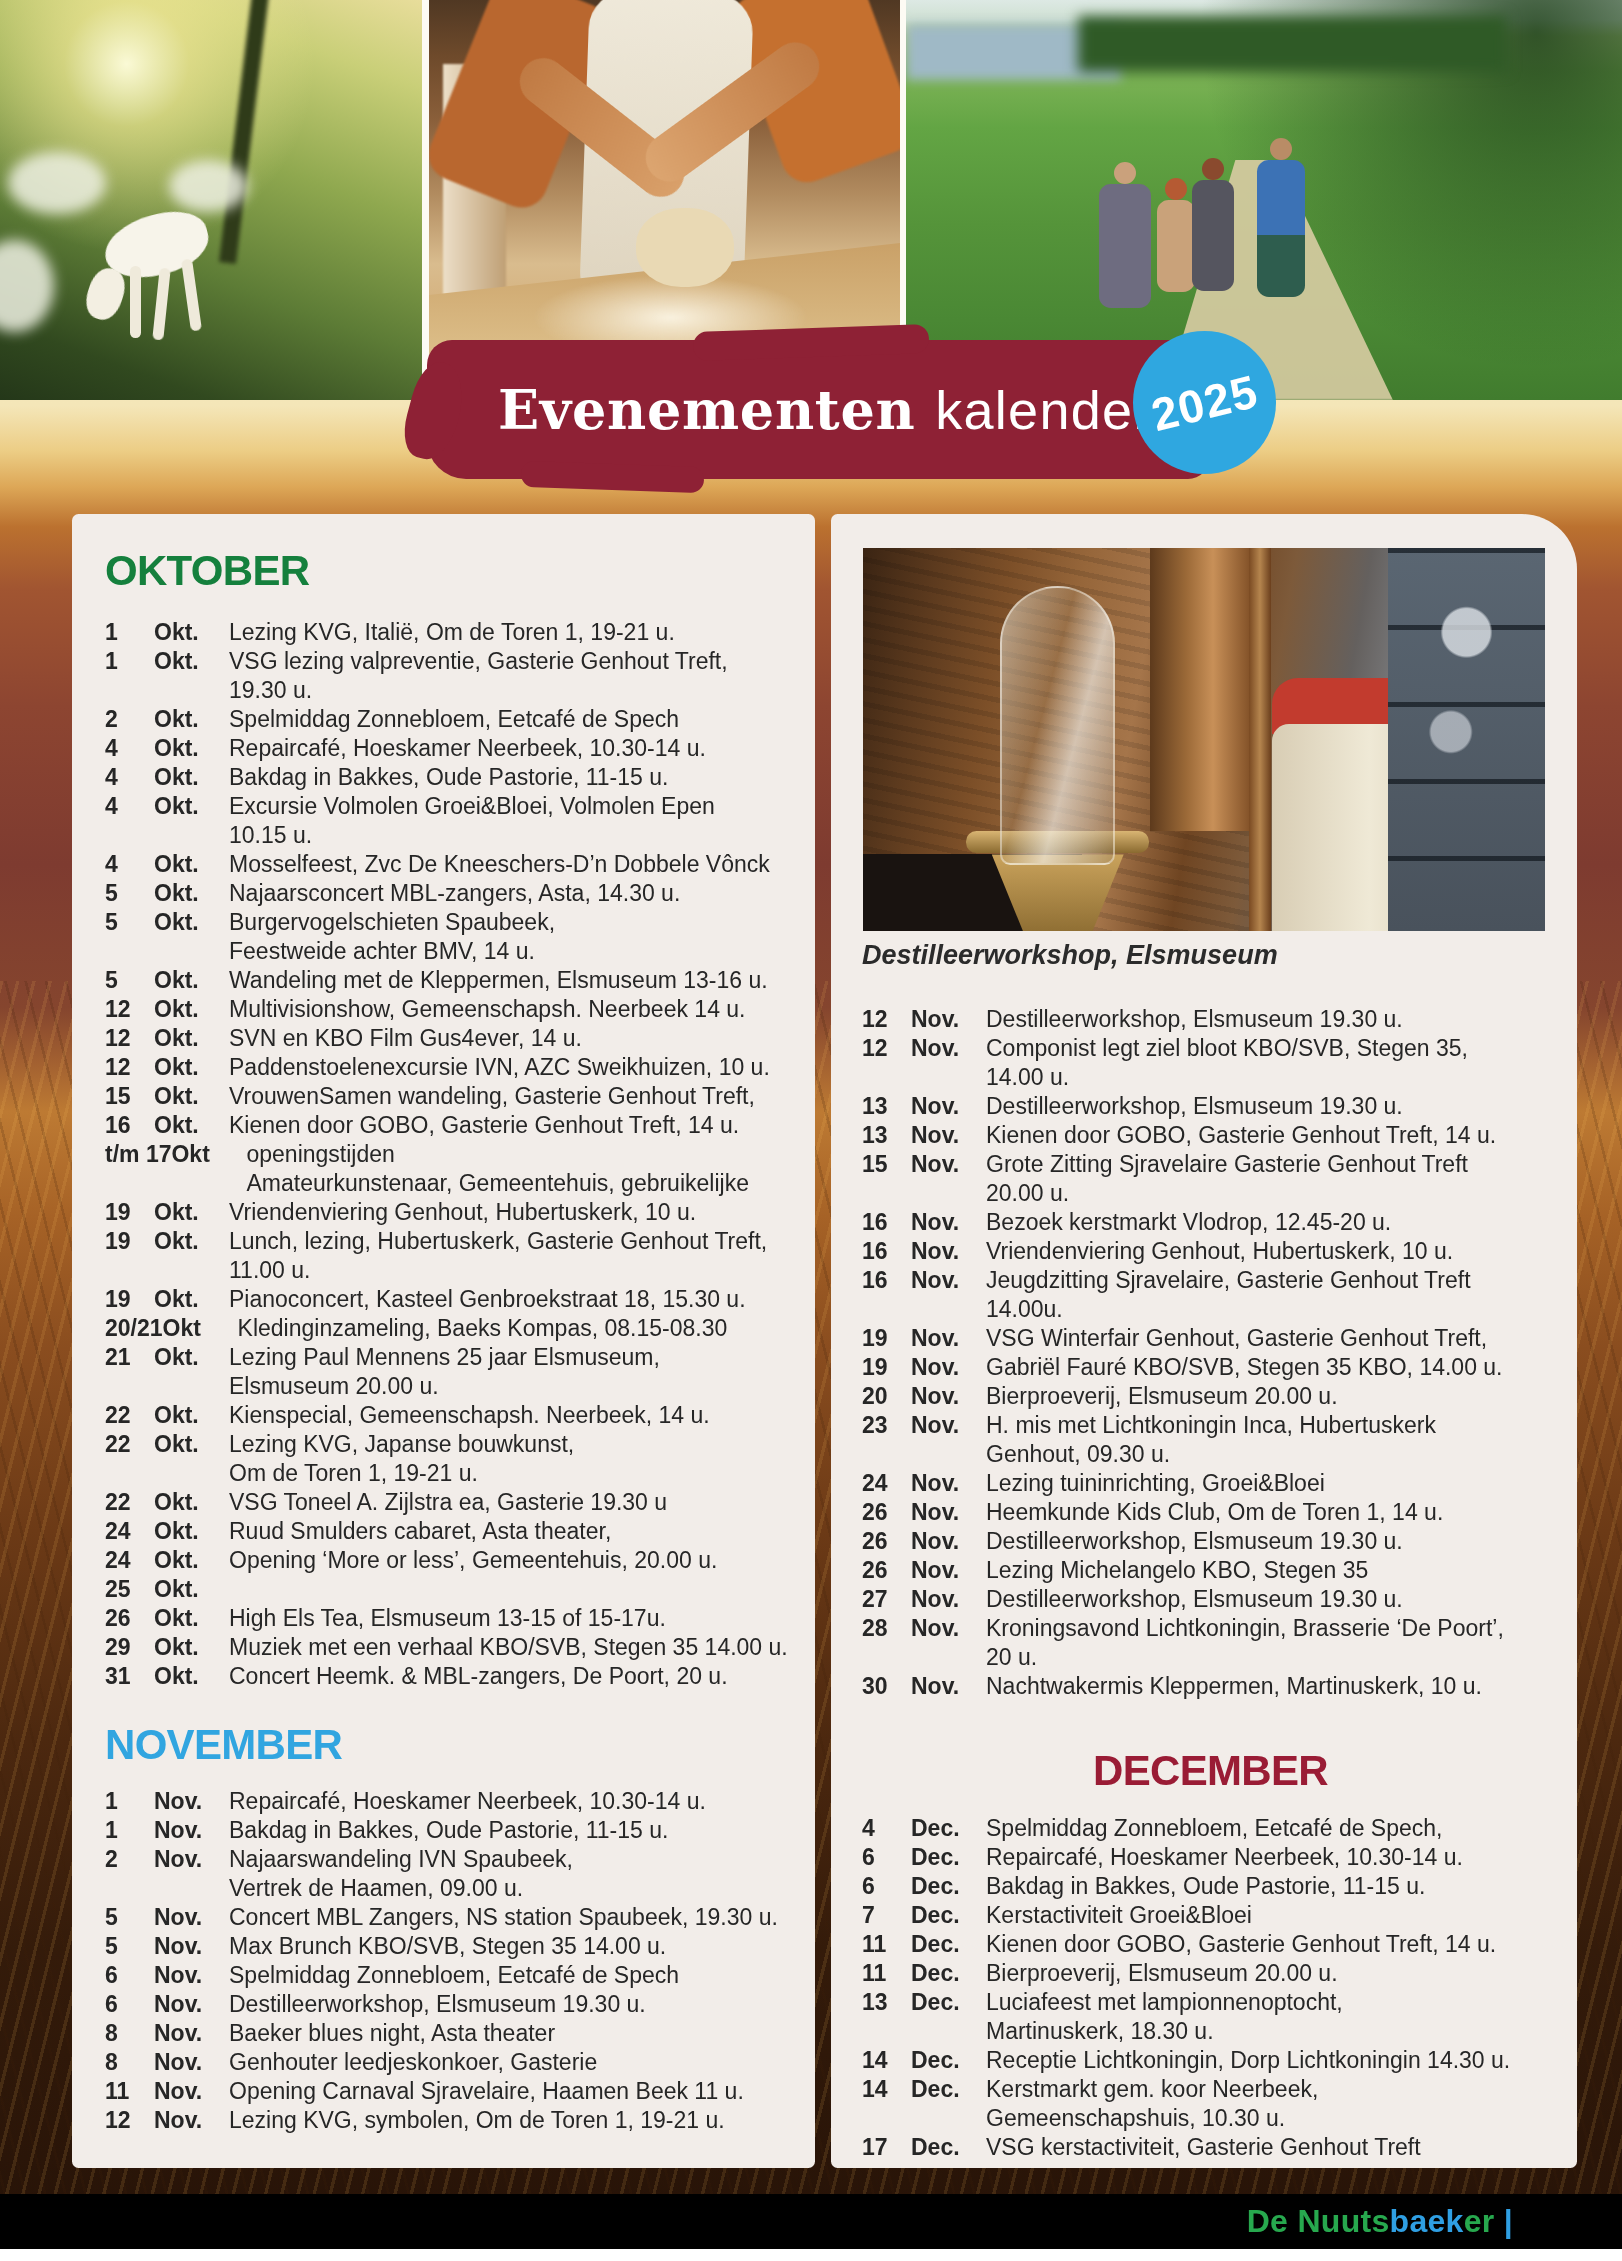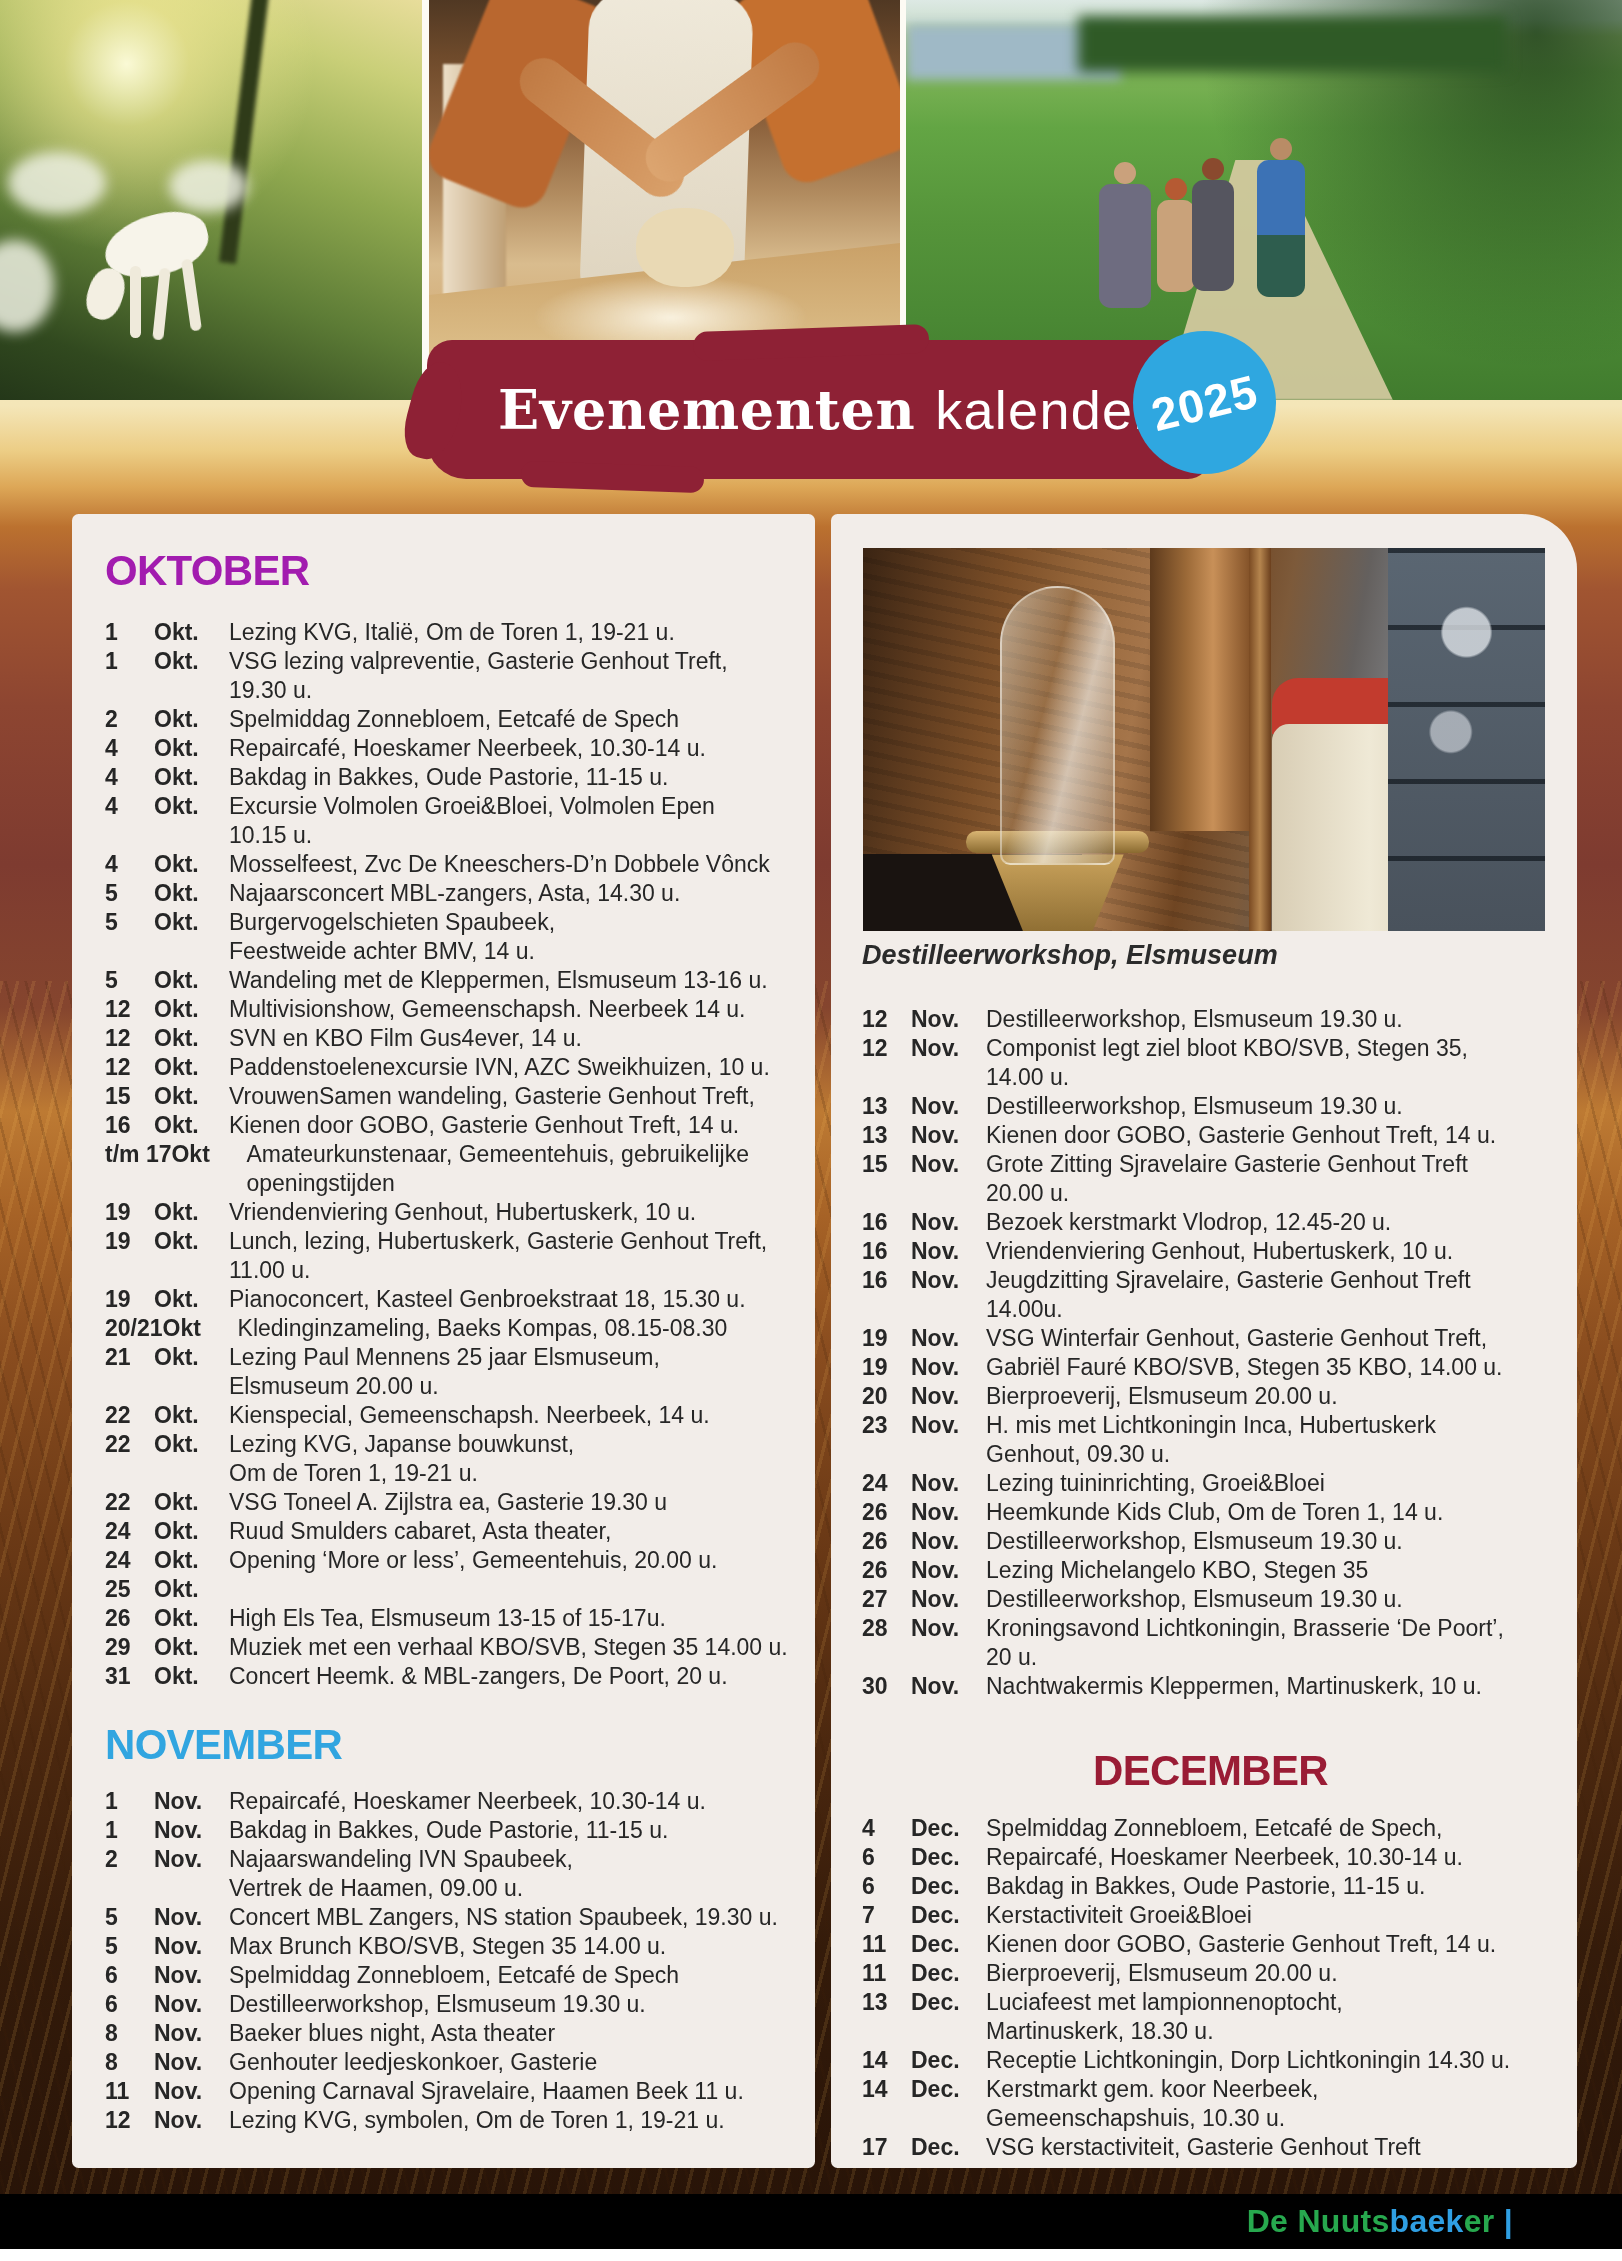--- a/index.html
+++ b/index.html
@@ -178,21 +178,21 @@
     <div class="splash1"></div>
     <div class="splash2"></div>
     <span class="t-serif">Evenementen</span>
     <span class="t-light">kalender</span>
   </div>
   <div class="year-badge">
     <span>2025</span>
   </div>
 
   <section class="panel left">
-    <h2 class="mh first" style="color: #a21caf;">OKTOBER</h2>
+    <h2 class="mh first" style="color: #15803d;">OKTOBER</h2>
     <div class="list">
         <div class="evt">
           <span class="d">1</span>
           <span class="m">Okt.</span>
           <span class="t">
             <span class="line">Lezing KVG, Italië, Om de Toren 1, 19-21 u.</span>
           </span>
         </div>
         <div class="evt">
           <span class="d">1</span>
@@ -292,22 +292,22 @@
           <span class="d">16</span>
           <span class="m">Okt.</span>
           <span class="t">
             <span class="line">Kienen door GOBO, Gasterie Genhout Treft, 14 u.</span>
           </span>
         </div>
         <div class="evt">
           <span class="d">t/m 17</span>
           <span class="m">Okt</span>
           <span class="t">
+            <span class="line">openingstijden</span>
             <span class="line">Amateurkunstenaar, Gemeentehuis, gebruikelijke</span>
-            <span class="line">openingstijden</span>
           </span>
         </div>
         <div class="evt">
           <span class="d">19</span>
           <span class="m">Okt.</span>
           <span class="t">
             <span class="line">Vriendenviering Genhout, Hubertuskerk, 10 u.</span>
           </span>
         </div>
         <div class="evt">

